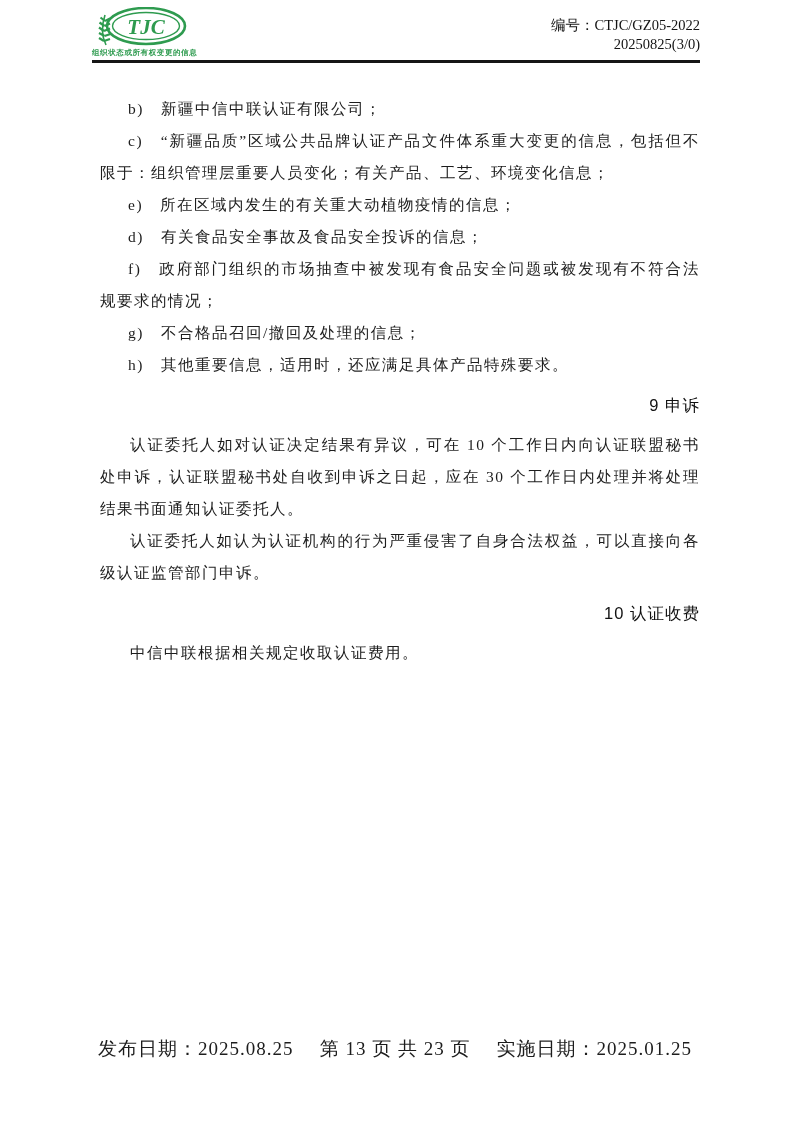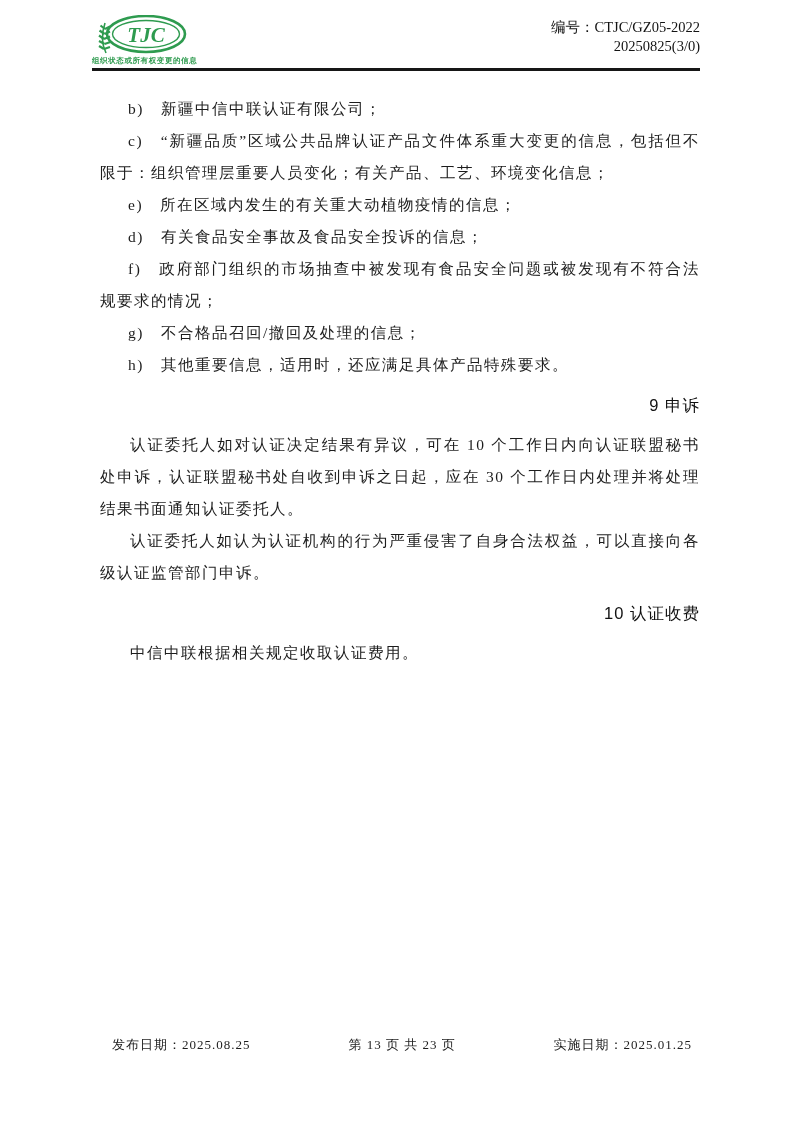--- a/index.html
+++ b/index.html
@@ -15,42 +15,42 @@
     color: #1d1d1d;
     overflow: hidden;
   }
 
   
   .header {
     position: absolute;
     top: 0;
     left: 92px;
     right: 100px;
-    height: 71px;
+    height: 63px;
     border-bottom: 3px solid #161616;
     display: flex;
     justify-content: space-between;
     align-items: flex-end;
   }
   .logo-block { display: flex; flex-direction: column; align-items: flex-start; padding-bottom: 2px; }
   .logo-svg { width: 96px; height: 40px; display: block; }
   .company-name {
     font-family: "Liberation Sans", "DejaVu Sans", sans-serif;
     font-size: 7.5px;
     font-weight: bold;
     letter-spacing: 0.6px;
     color: #2e9b4f;
     margin-top: 1px;
     white-space: nowrap;
   }
   .doc-codes {
     text-align: right;
     font-size: 14.5px;
     line-height: 19px;
-    padding-bottom: 12px;
+    padding-bottom: 6px;
     color: #141414;
   }
 
   
   .body-text {
     position: absolute;
     top: 93px;
     left: 100px;
     right: 100px;
     font-size: 15.5px;
@@ -70,26 +70,26 @@
     letter-spacing: 1px;
     margin: 8px 0;
     color: #111;
     text-align: right;
   }
 
   
   .footer {
     position: absolute;
     top: 1036px;
-    left: 112px;
+    left: 98px;
     right: 108px;
     display: flex;
     justify-content: space-between;
     align-items: baseline;
-    font-size: 13px;
+    font-size: 19px;
     letter-spacing: 1px;
     color: #1d1d1d;
     white-space: nowrap;
   }
 </style>
 </head>
 <body>
 
 <div class="page">
 

